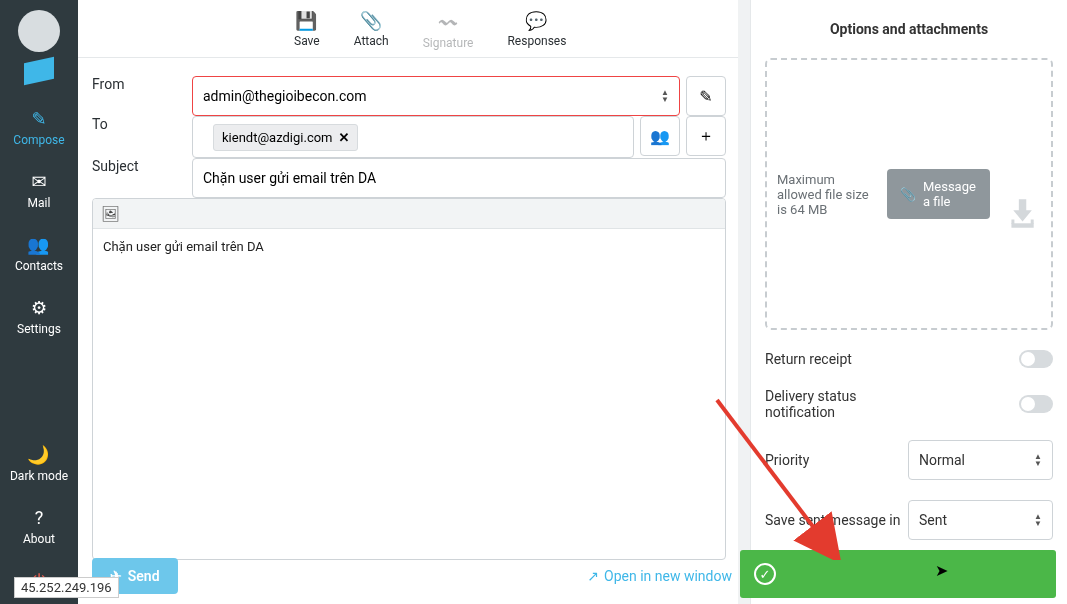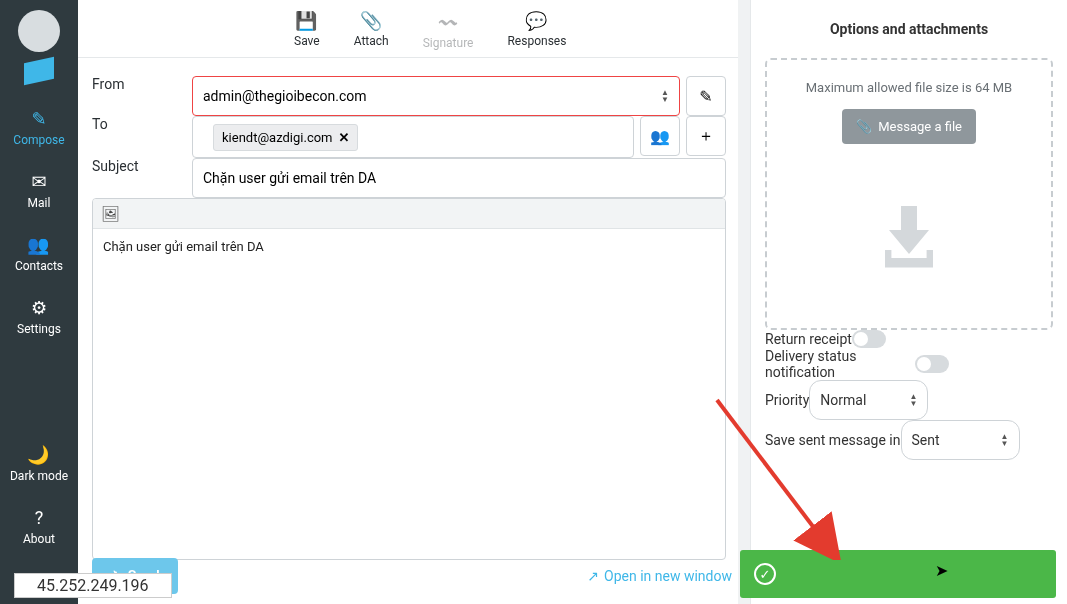--- a/index.html
+++ b/index.html
@@ -29,30 +29,30 @@
 .subject-input{flex:1;height:40px;border:1px solid #ced3d7;border-radius:4px;padding:0 10px;font-size:14px;display:flex;align-items:center}
 .editor{border:1px solid #ced3d7;border-radius:4px;height:362px;display:flex;flex-direction:column;overflow:hidden}
 .ed-bar{height:30px;background:#f2f4f5;border-bottom:1px solid #e0e4e6;display:flex;align-items:center;padding:0 8px}
 .ed-bar .ico{font-size:15px;color:#444}
 .ed-body{flex:1;padding:10px;font-family:Menlo,Consolas,monospace;font-size:13px;color:#222}
 .footer{position:absolute;left:92px;bottom:10px;width:640px;display:flex;align-items:center;justify-content:space-between}
 .send-btn{background:#6dc7eb;color:#fff;padding:10px 18px;border-radius:4px;font-weight:600;font-size:14px;display:flex;align-items:center;gap:6px;cursor:pointer}
 .open-win{color:#3fb7e8;font-size:14px;display:flex;align-items:center;gap:5px;cursor:pointer}
 .right-panel{position:absolute;top:0;left:750px;width:317px;height:604px;border-left:1px solid #e5e8ea;background:#fff;padding:0 14px}
 .rp-title{height:58px;display:flex;align-items:center;justify-content:center;font-weight:700;font-size:14px;color:#333}
-.dropzone{border:2px dashed #c7ccd0;border-radius:6px;height:272px;display:flex;flex-direction:column;align-items:center;padding:20px 10px;gap:14px;color:#6a7075;font-size:13px}
+.dropzone{border:2px dashed #c7ccd0;border-radius:6px;height:272px;display:flex;flex-direction:row;align-items:center;padding:20px 10px;gap:14px;color:#6a7075;font-size:13px}
 .attach-btn{background:#8f979c;color:#fff;padding:10px 14px;border-radius:4px;display:flex;align-items:center;gap:6px;font-size:13px;cursor:pointer}
 .dl-icon{margin-top:40px}
-.opt-row{display:flex;align-items:center;justify-content:flex-start;font-size:14px;color:#333}
+.opt-row{display:flex;align-items:center;justify-content:space-between;margin-top:20px;font-size:14px;color:#333}
 .toggle{width:34px;height:18px;background:#d7dbde;border-radius:10px;position:relative;cursor:pointer}
 .toggle::after{content:"";position:absolute;left:2px;top:2px;width:14px;height:14px;background:#fff;border-radius:50%}
-.sel{width:119px;height:40px;border:1px solid #ced3d7;border-radius:12px;display:flex;align-items:center;justify-content:space-between;padding:0 10px;font-size:14px;cursor:pointer}
+.sel{width:145px;height:40px;border:1px solid #ced3d7;border-radius:4px;display:flex;align-items:center;justify-content:space-between;padding:0 10px;font-size:14px;cursor:pointer}
 .toast{position:absolute;left:740px;bottom:6px;width:316px;height:48px;background:#4bb748;border-radius:3px;display:flex;align-items:center;gap:12px;padding:0 14px;color:#fff;font-size:14px}
 .toast .chk{width:22px;height:22px;border:2px solid #fff;border-radius:50%;display:flex;align-items:center;justify-content:center;font-size:13px}
-.ip-label{position:absolute;left:14px;bottom:6px;background:#fff;border:1px solid #ccc;padding:2px 22px;font-size:16px;color:#333}
+.ip-label{position:absolute;left:14px;bottom:6px;background:#fff;border:1px solid #ccc;padding:2px 6px;font-size:13px;color:#333}
 .vsep{position:absolute;left:738px;top:0;width:12px;height:604px;background:#f0f2f3}
 .arrow{position:absolute;left:707px;top:390px;width:140px;height:170px;pointer-events:none}
 .cursor{position:absolute;left:935px;bottom:24px;font-size:16px;color:#000;pointer-events:none}
 </style>
 </head>
 <body>
 
 <div class="sidebar">
   <div class="avatar"></div>
   <div class="accent-cube"></div>

